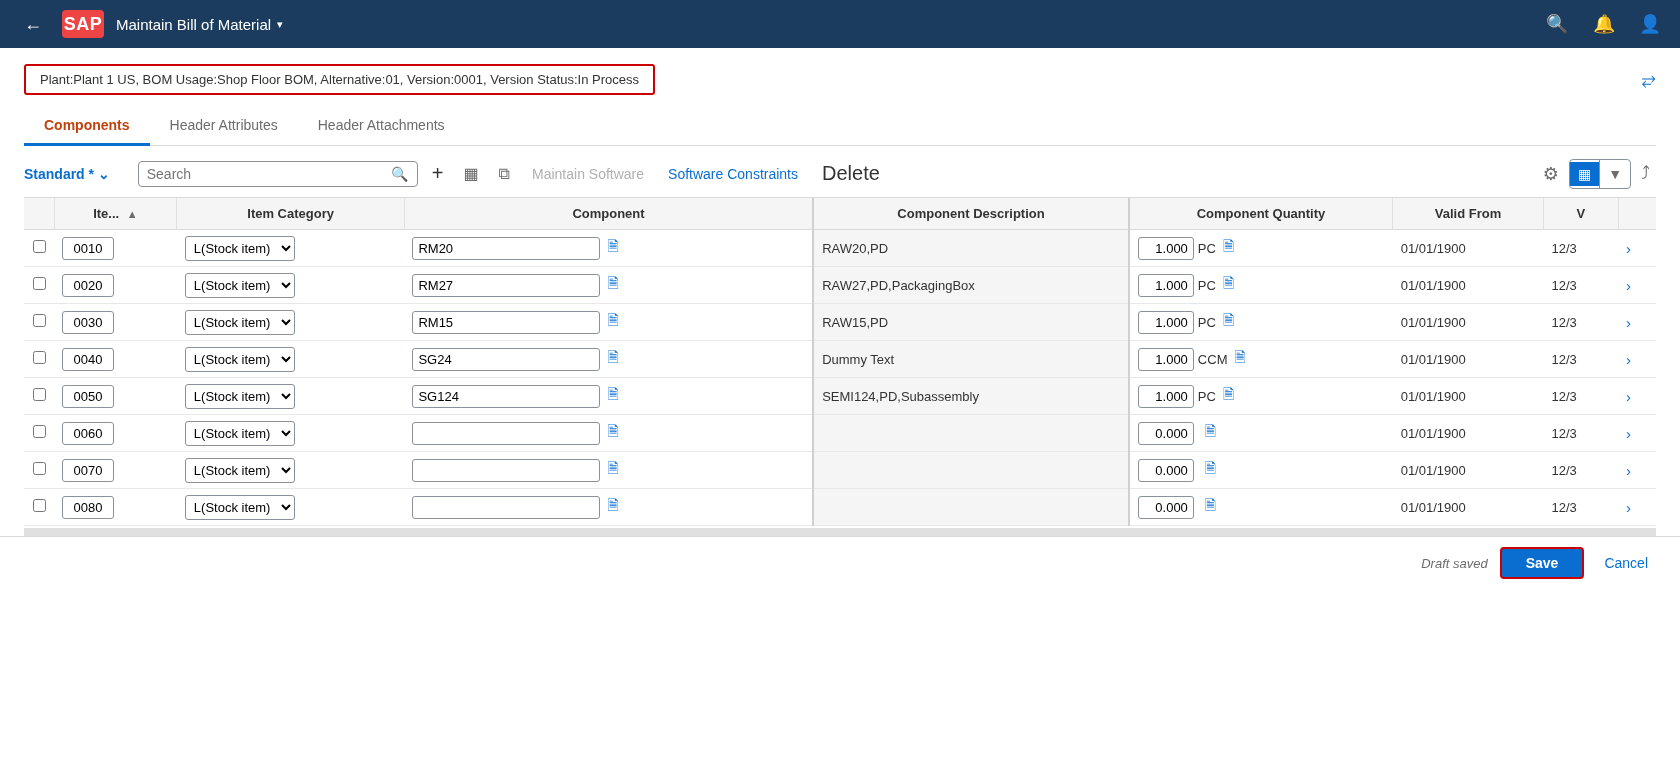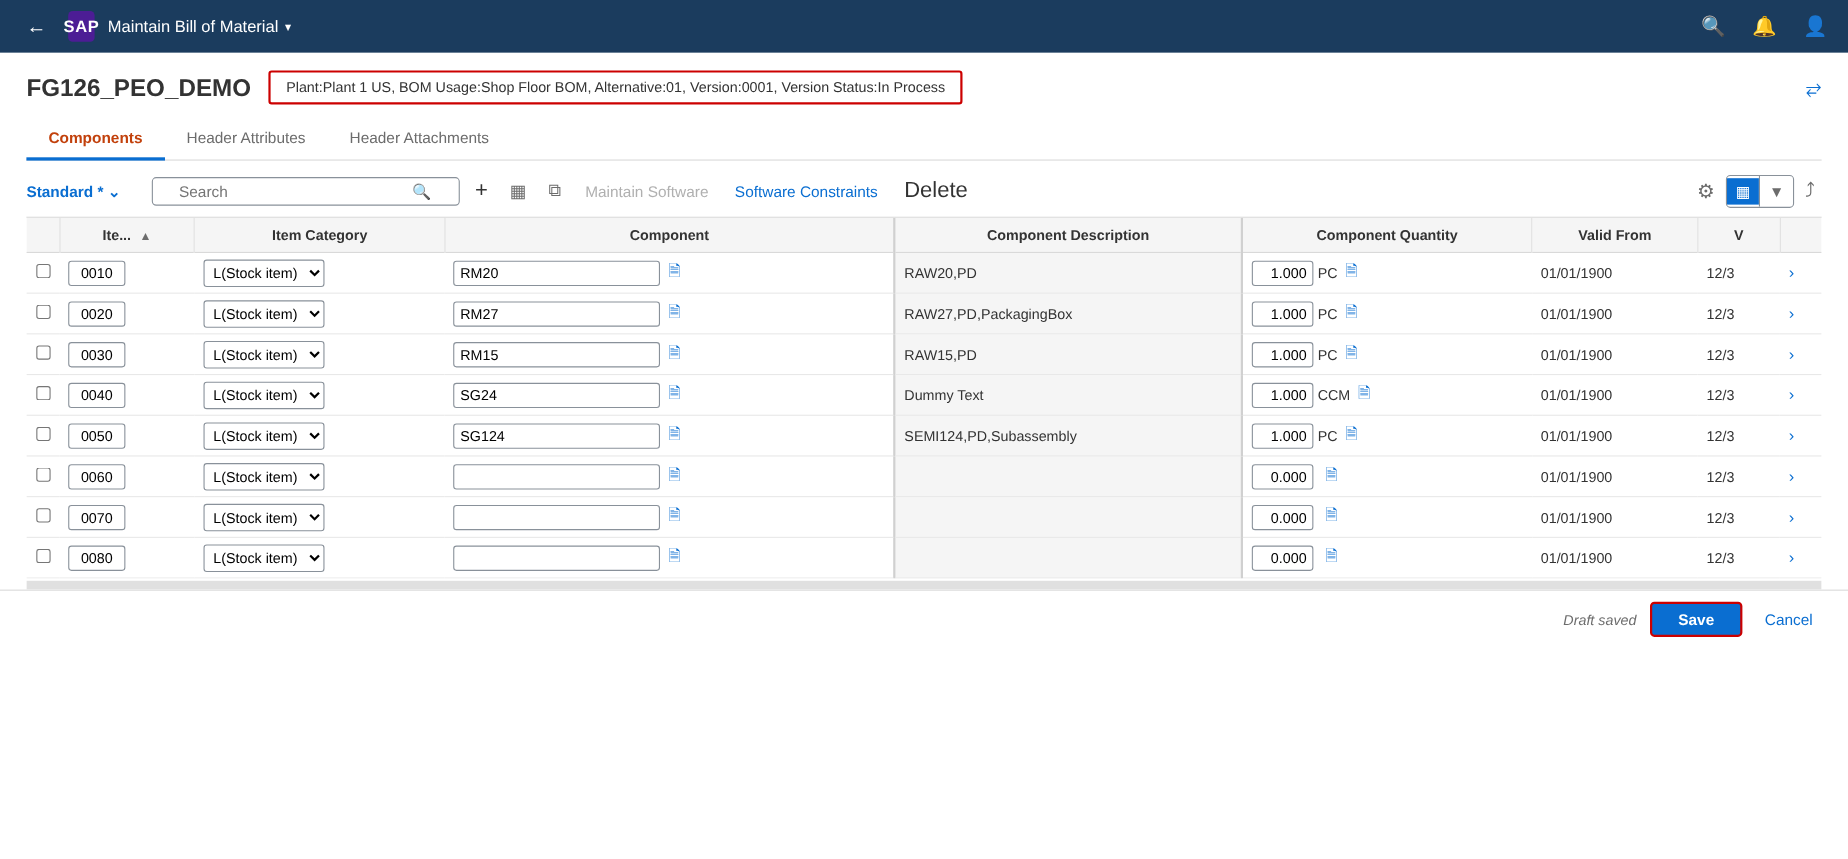--- a/index.html
+++ b/index.html
@@ -16,30 +16,30 @@
     }
     .nav-back-btn {
       color: #fff;
       background: none;
       border: none;
       cursor: pointer;
       font-size: 18px;
       padding: 4px 8px;
     }
     .sap-logo {
-      background: #4c1d95;
+      background: #ef4444;
       border-radius: 4px;
-      width: 24px;
+      width: 42px;
       height: 28px;
       display: flex;
       align-items: center;
       justify-content: center;
       font-weight: bold;
       color: #fff;
-      font-size: 15px;
+      font-size: 18px;
       letter-spacing: 0.5px;
     }
     .nav-title {
       color: #fff;
       font-size: 15px;
       font-weight: 400;
       display: flex;
       align-items: center;
       gap: 6px;
     }
@@ -138,21 +138,21 @@
       cursor: pointer;
     }
     .toolbar-view-selector .view-label {
       color: #0a6ed1;
     }
     .search-box {
       display: flex;
       align-items: center;
       border: 1px solid #89919a;
       border-radius: 4px;
-      padding: 4px 24px;
+      padding: 4px 8px;
       width: 280px;
       background: #fff;
       margin-left: 20px;
     }
     .search-input {
       border: none;
       outline: none;
       font-size: 14px;
       width: 100%;
       color: #999;
@@ -408,21 +408,20 @@
   <div class="nav-icons">
     <button class="nav-icon-btn">🔍</button>
     <button class="nav-icon-btn">🔔</button>
     <button class="nav-icon-btn">👤</button>
   </div>
 </div>
 
 <div class="content-area">
 
   <div class="header-row">
-    <span class="material-id">FG126_PEO_DEMO</span>
     <div class="info-box">
       <span>Plant:Plant 1 US, BOM Usage:Shop Floor BOM, Alternative:01, Version:0001, Version Status:In Process</span>
     </div>
     <button class="header-share-btn">⥂</button>
   </div>
 
   <div class="tabs-row">
     <button class="tab active">Components</button>
     <button class="tab">Header Attributes</button>
     <button class="tab">Header Attachments</button>

